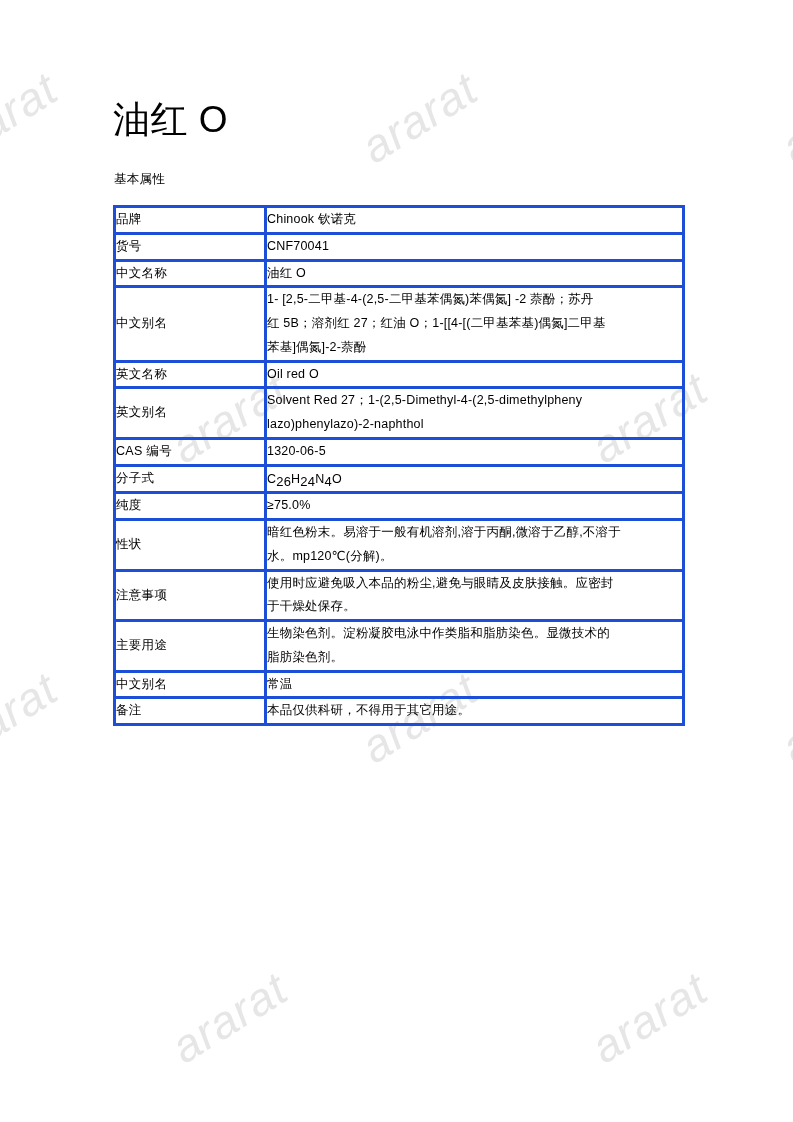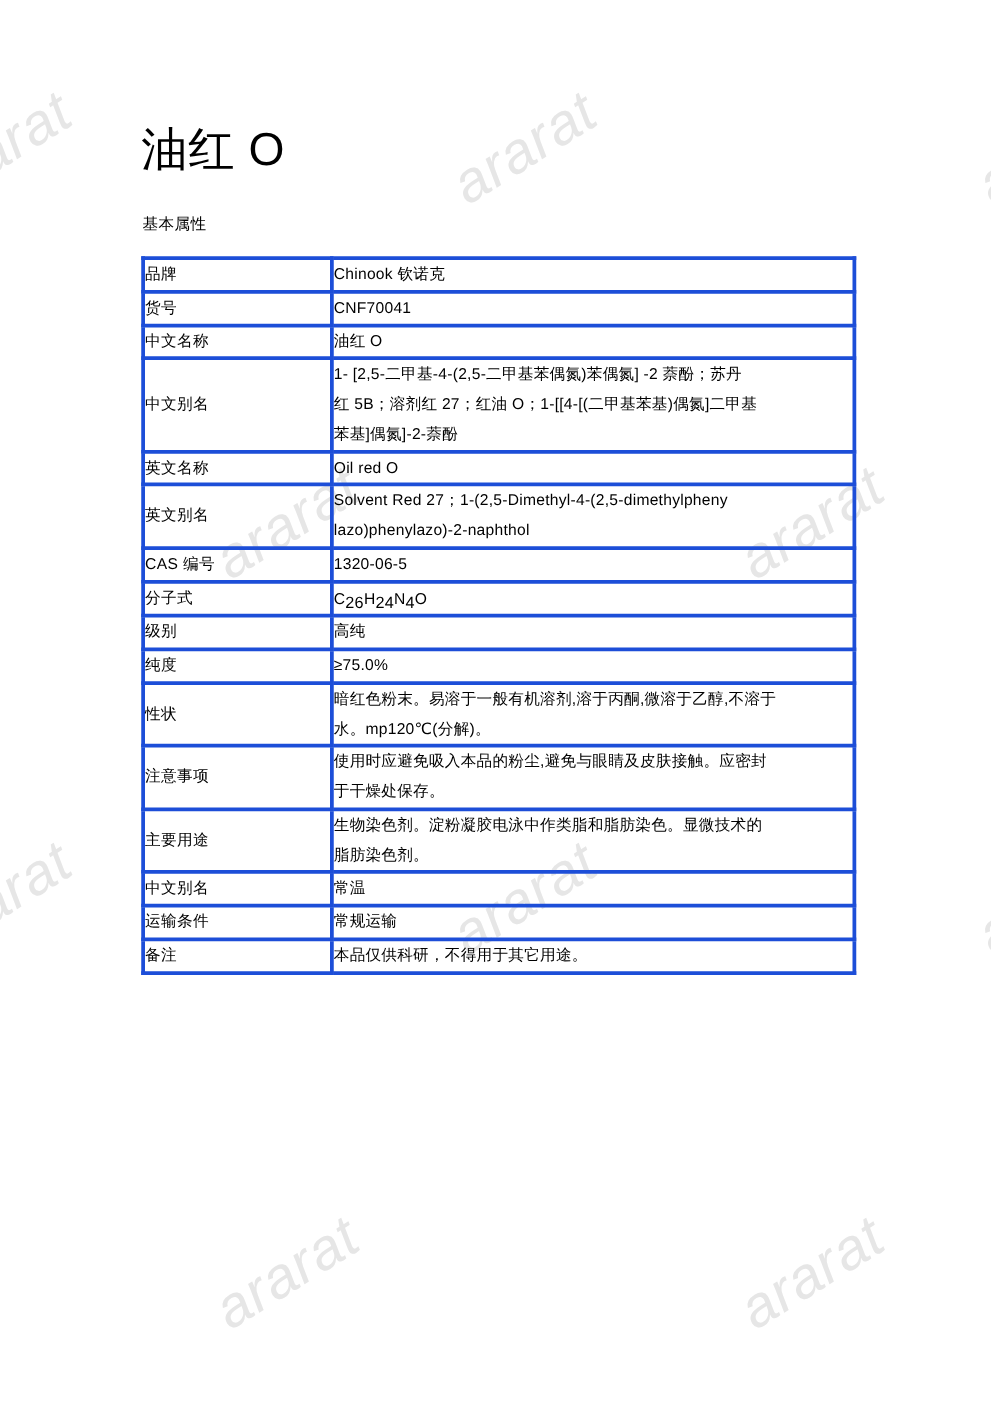--- a/index.html
+++ b/index.html
@@ -194,26 +194,20 @@
           <td class="prop-label">CAS 编号</td>
           <td class="prop-value">
             <span class="vline">1320-06-5</span>
           </td>
         </tr>
         <tr>
           <td class="prop-label">分子式</td>
           <td class="prop-value"><span>C<sub>26</sub></span><span>H<sub>24</sub></span><span>N<sub>4</sub></span><span>O</span></td>
         </tr>
         <tr>
-          <td class="prop-label">级别</td>
-          <td class="prop-value">
-            <span class="vline">高纯</span>
-          </td>
-        </tr>
-        <tr>
           <td class="prop-label">纯度</td>
           <td class="prop-value">
             <span class="vline">≥75.0%</span>
           </td>
         </tr>
         <tr class="row-tall">
           <td class="prop-label">性状</td>
           <td class="prop-value">
             <span class="vline">暗红色粉末。易溶于一般有机溶剂,溶于丙酮,微溶于乙醇,不溶于</span>
             <span class="vline">水。mp120℃(分解)。</span>
@@ -233,26 +227,20 @@
             <span class="vline">脂肪染色剂。</span>
           </td>
         </tr>
         <tr>
           <td class="prop-label">中文别名</td>
           <td class="prop-value">
             <span class="vline">常温</span>
           </td>
         </tr>
         <tr>
-          <td class="prop-label">运输条件</td>
-          <td class="prop-value">
-            <span class="vline">常规运输</span>
-          </td>
-        </tr>
-        <tr>
           <td class="prop-label">备注</td>
           <td class="prop-value">
             <span class="vline">本品仅供科研，不得用于其它用途。</span>
           </td>
         </tr>
       </tbody>
   </table>
 
 </div>
 

